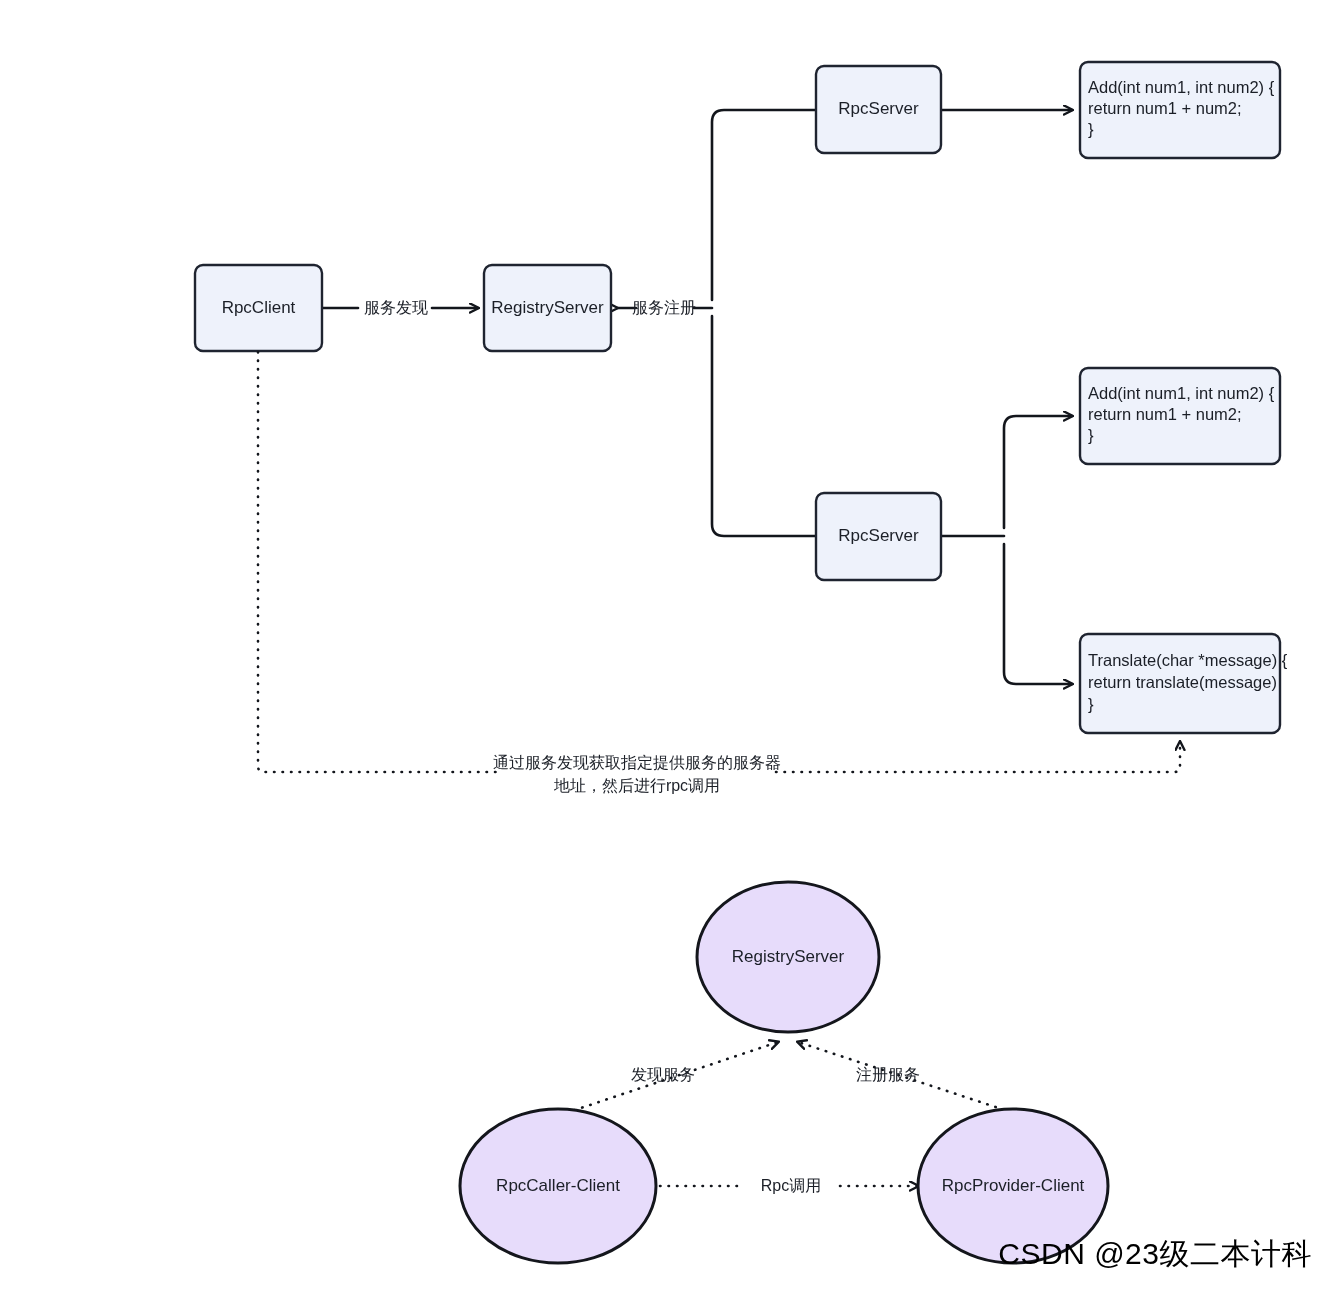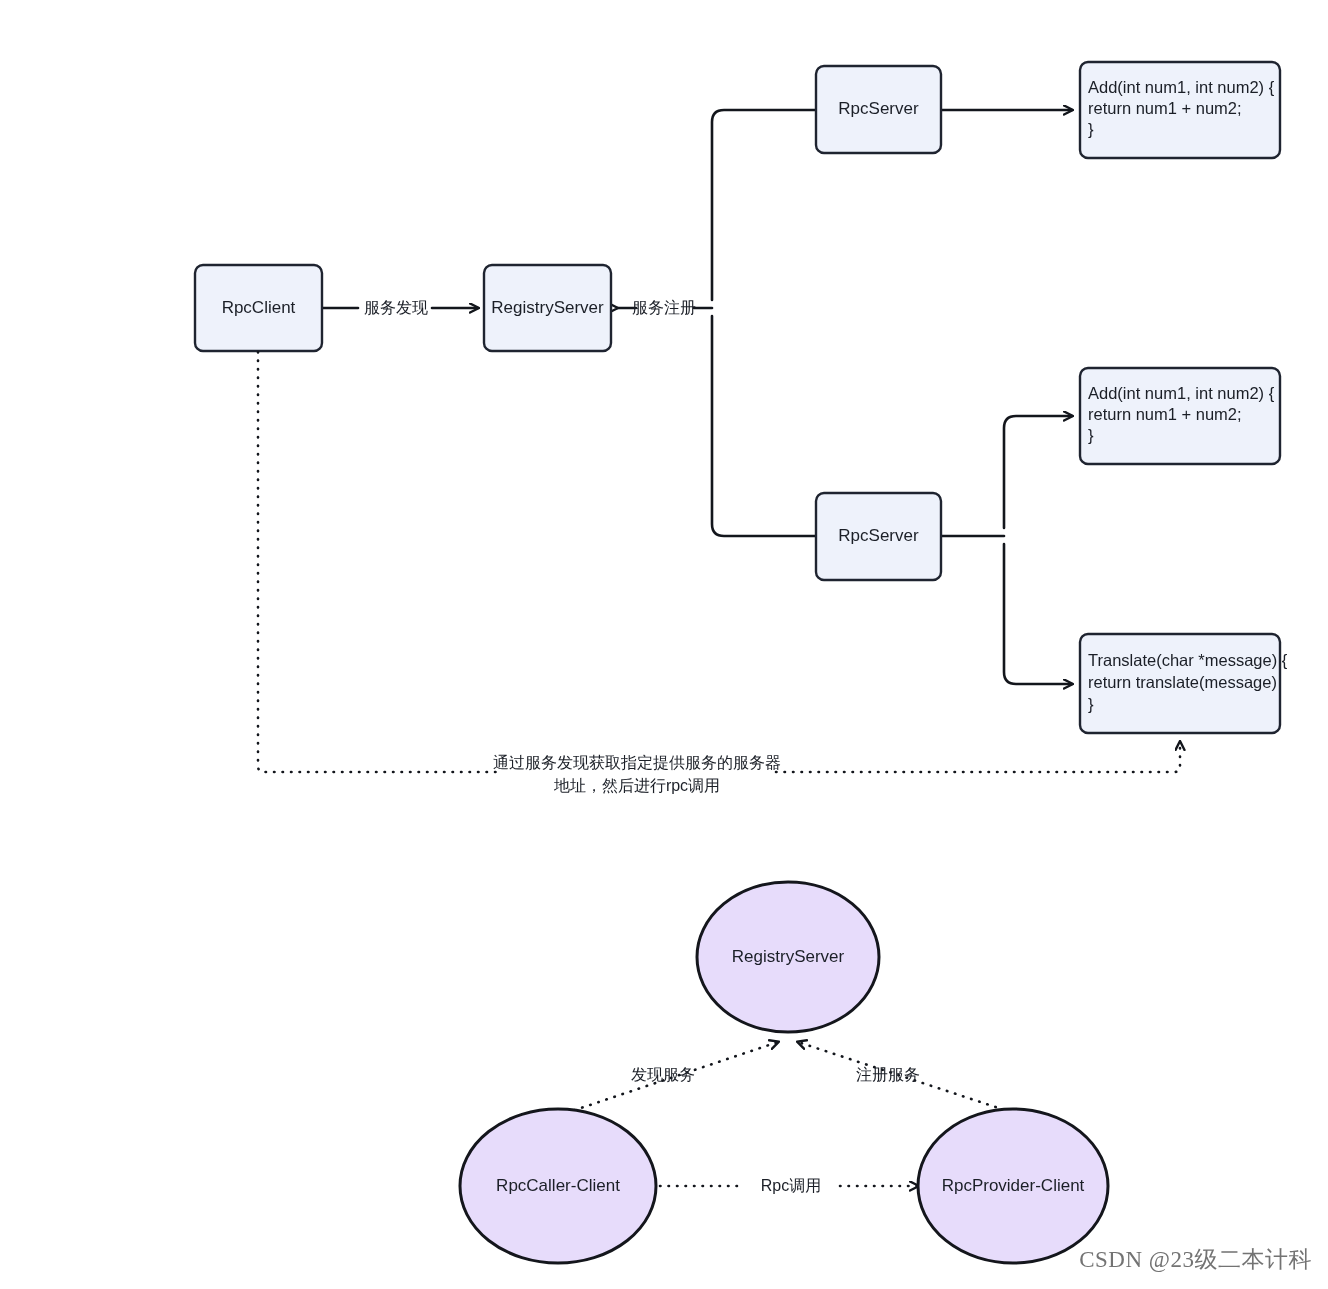--- a/index.html
+++ b/index.html
@@ -67,23 +67,23 @@
     font-size: 16.5px;
     text-anchor: start;
     dominant-baseline: middle;
     fill: #1b1f27;
     font-family: "Liberation Sans", "DejaVu Sans", sans-serif;
   }
   .watermark {
     position: absolute;
     right: 16px;
     bottom: 14px;
-    font-family: Liberation Serif, serif;
-    font-size: 23px;
-    color: #737373;
+    font-family: Liberation Sans, sans-serif;
+    font-size: 30px;
+    color: #000000;
     letter-spacing: 0.5px;
     user-select: none;
   }
 </style>
 </head>
 <body>
 
 <div id="canvas">
 
   <svg id="diagram-svg" viewBox="0 0 1328 1289" xmlns="http://www.w3.org/2000/svg">

